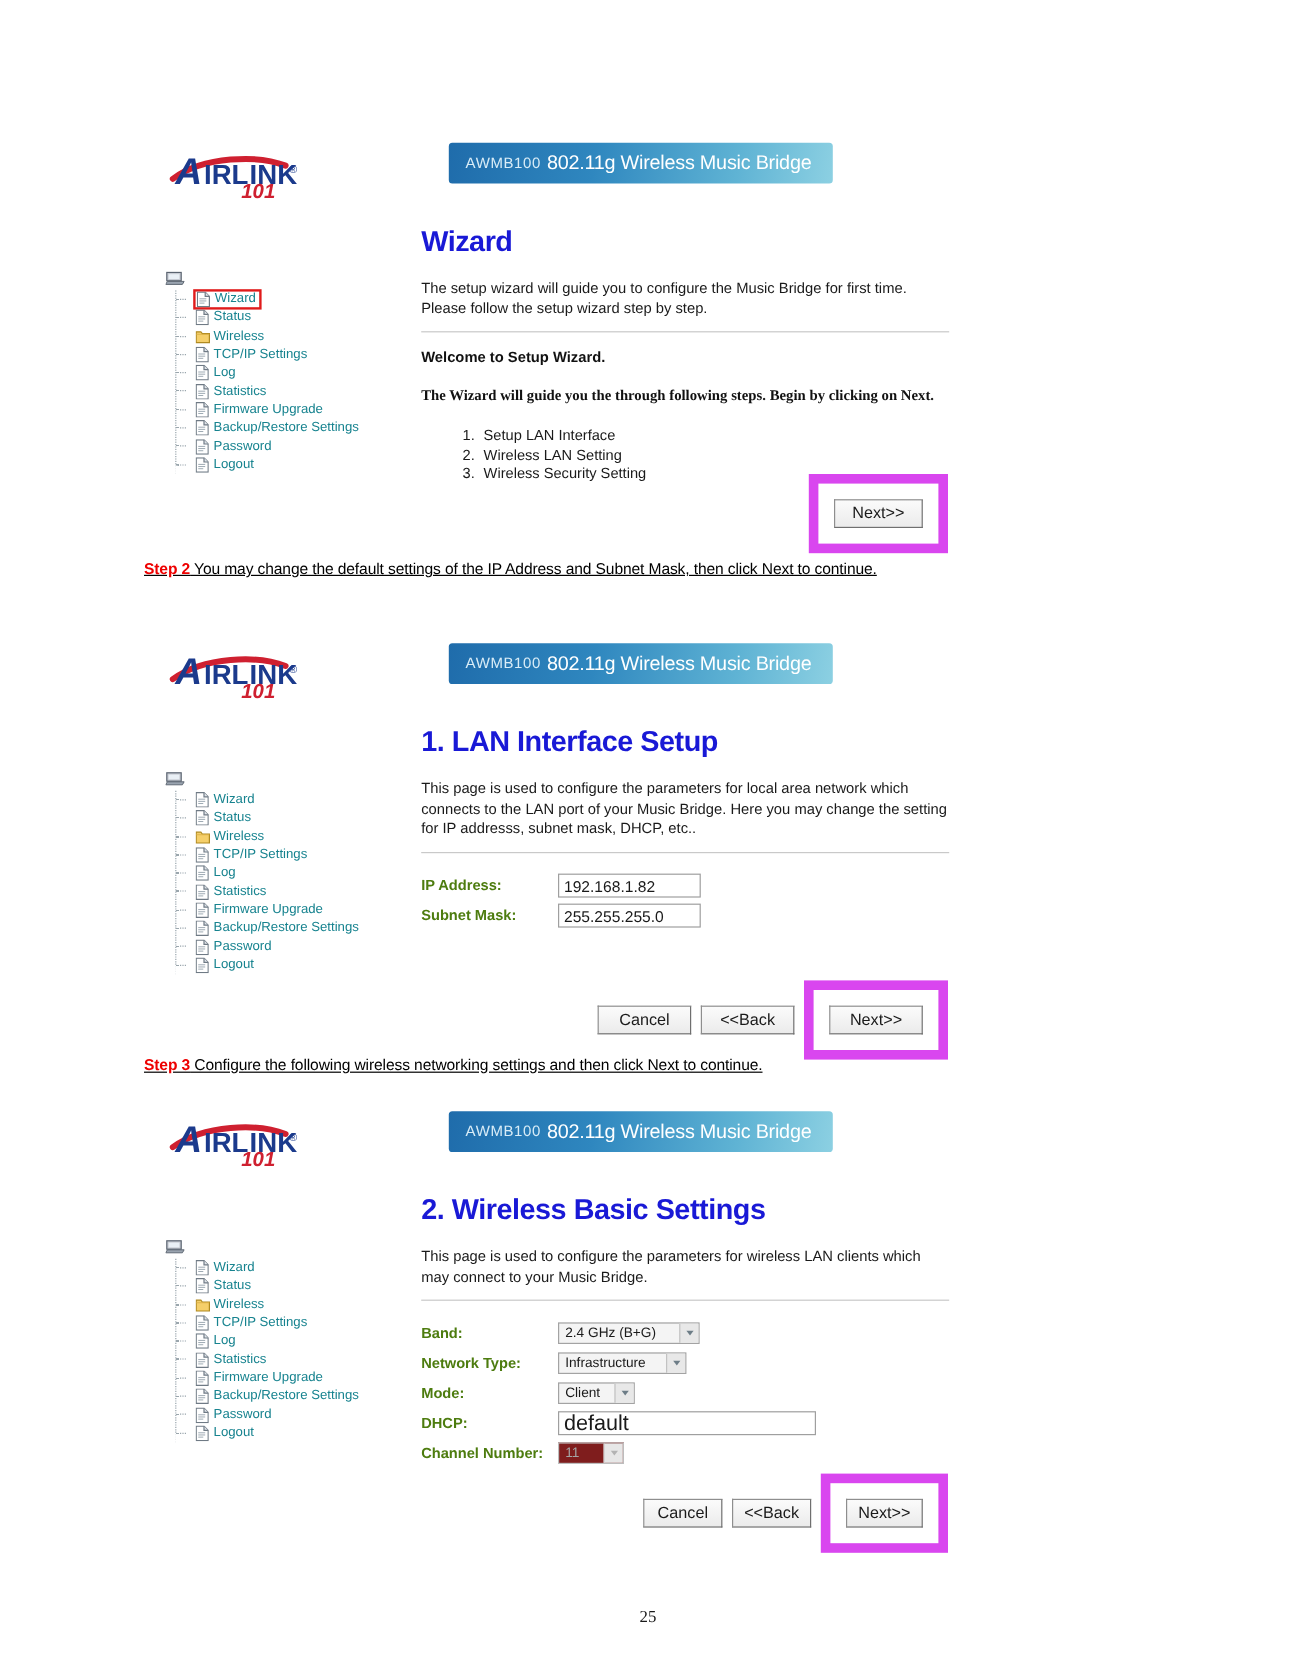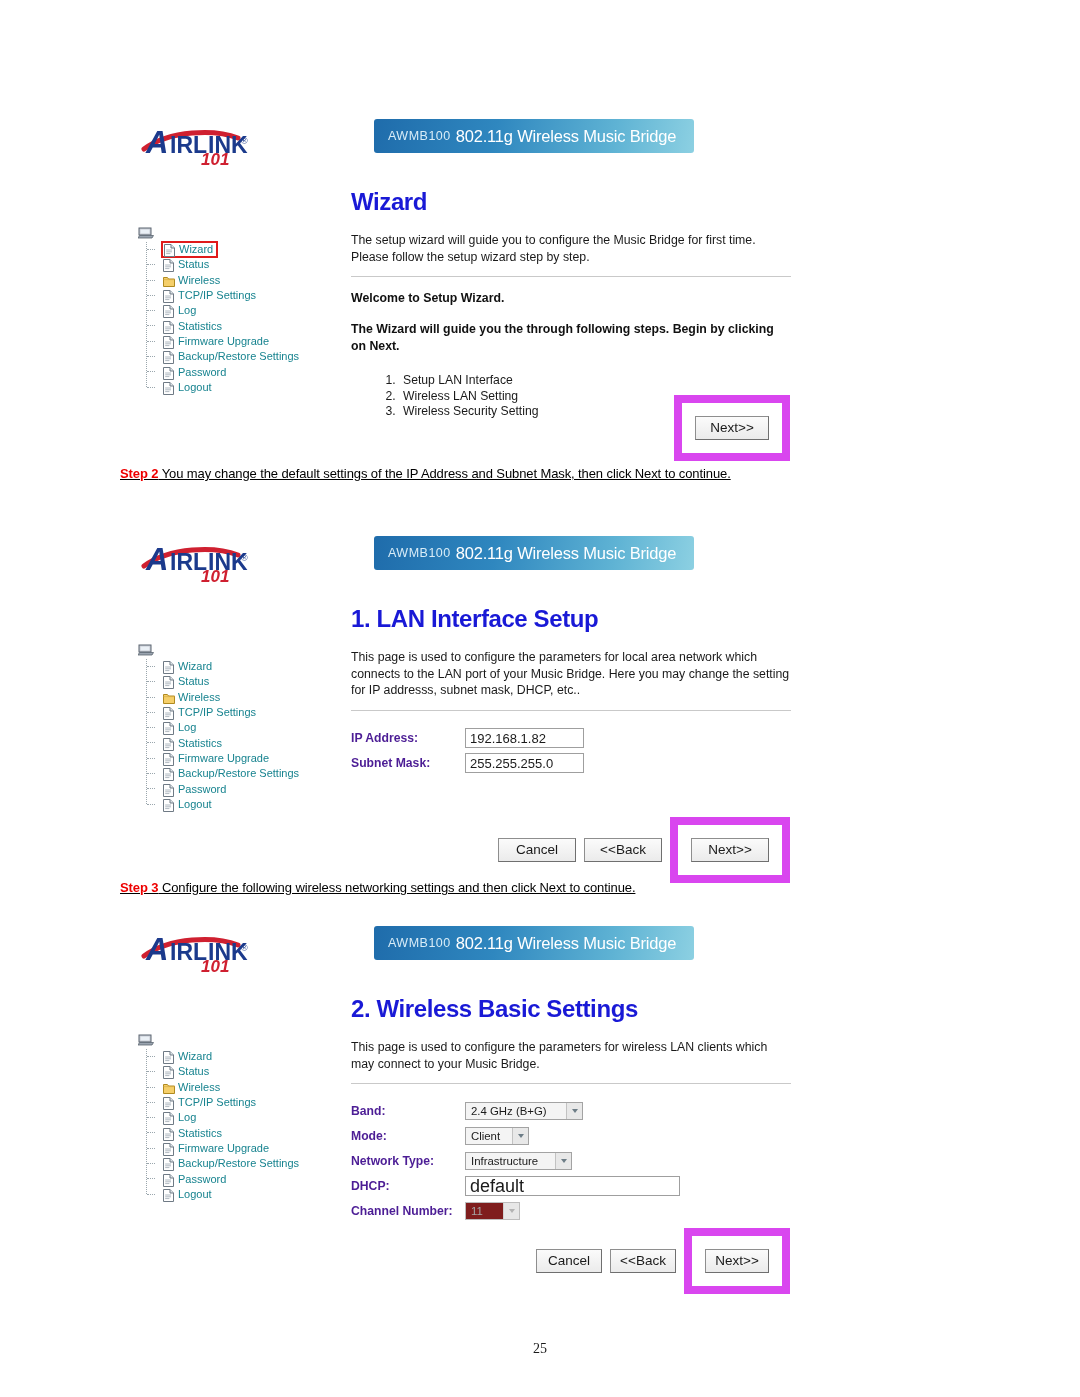--- a/index.html
+++ b/index.html
@@ -192,21 +192,21 @@
 
   .welcome {
     font-family: "Liberation Sans", sans-serif;
     font-size: 12.3px;
     font-weight: bold;
     color: #111111;
     margin-top: 13px;
     line-height: 17px;
   }
   .lead {
-    font-family: Liberation Sans, sans-serif;
+    font-family: Liberation Serif, serif;
     font-size: 12.3px;
     font-weight: bold;
     color: #111111;
     margin-top: 14px;
     line-height: 17px;
   }
   .steps-ol {
     margin: 18px 0 0 0;
     padding-left: 48px;
     font-family: "Liberation Sans", sans-serif;
@@ -223,21 +223,21 @@
     align-items: center;
     margin-bottom: 5px;
     min-height: 20px;
   }
   .form-label {
     width: 114px;
     flex: 0 0 114px;
     font-family: "Liberation Sans", sans-serif;
     font-size: 12.2px;
     font-weight: bold;
-    color: #4c1d95;
+    color: #4d7c0f;
   }
   .textbox {
     border: 1px solid #9f9f9f;
     background: #ffffff;
     font-family: "Liberation Sans", sans-serif;
     font-size: 13px;
     color: #1a1a1a;
     padding: 1px 4px;
     box-sizing: border-box;
     height: 20px;
@@ -749,33 +749,33 @@
             <span class="form-label">Band:</span>
             <span class="selectbox" style="width:118px;">
               <span class="sel-val">2.4 GHz (B+G)</span>
               <span class="arrow">
                   <i></i>
                 </span>
             </span>
           </div>
 
           <div class="form-row">
-            <span class="form-label">Mode:</span>
-            <span class="selectbox" style="width:64px;">
-              <span class="sel-val">Client</span>
+            <span class="form-label">Network Type:</span>
+            <span class="selectbox" style="width:107px;">
+              <span class="sel-val">Infrastructure</span>
               <span class="arrow">
                   <i></i>
                 </span>
             </span>
           </div>
 
           <div class="form-row">
-            <span class="form-label">Network Type:</span>
-            <span class="selectbox" style="width:107px;">
-              <span class="sel-val">Infrastructure</span>
+            <span class="form-label">Mode:</span>
+            <span class="selectbox" style="width:64px;">
+              <span class="sel-val">Client</span>
               <span class="arrow">
                   <i></i>
                 </span>
             </span>
           </div>
 
           <div class="form-row">
             <span class="form-label">DHCP:</span>
             <span class="textbox tb-ssid">default</span>
           </div>

